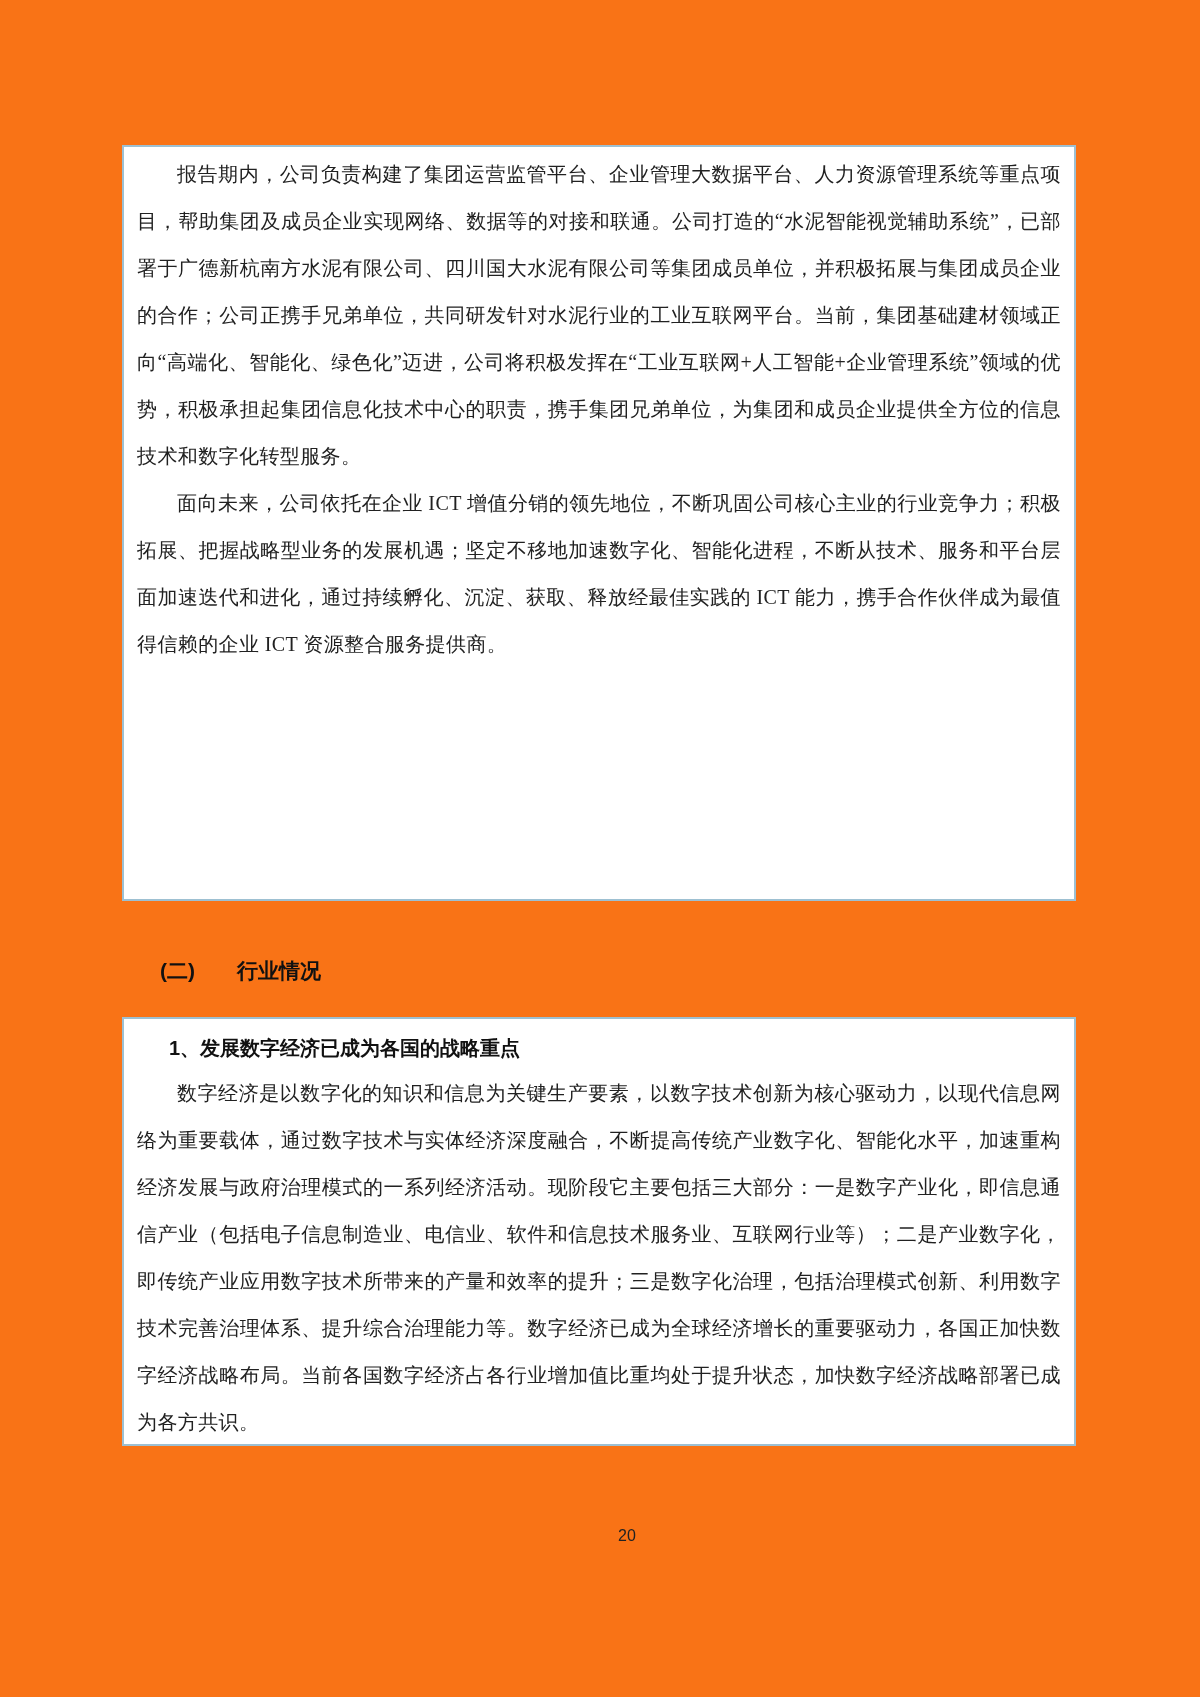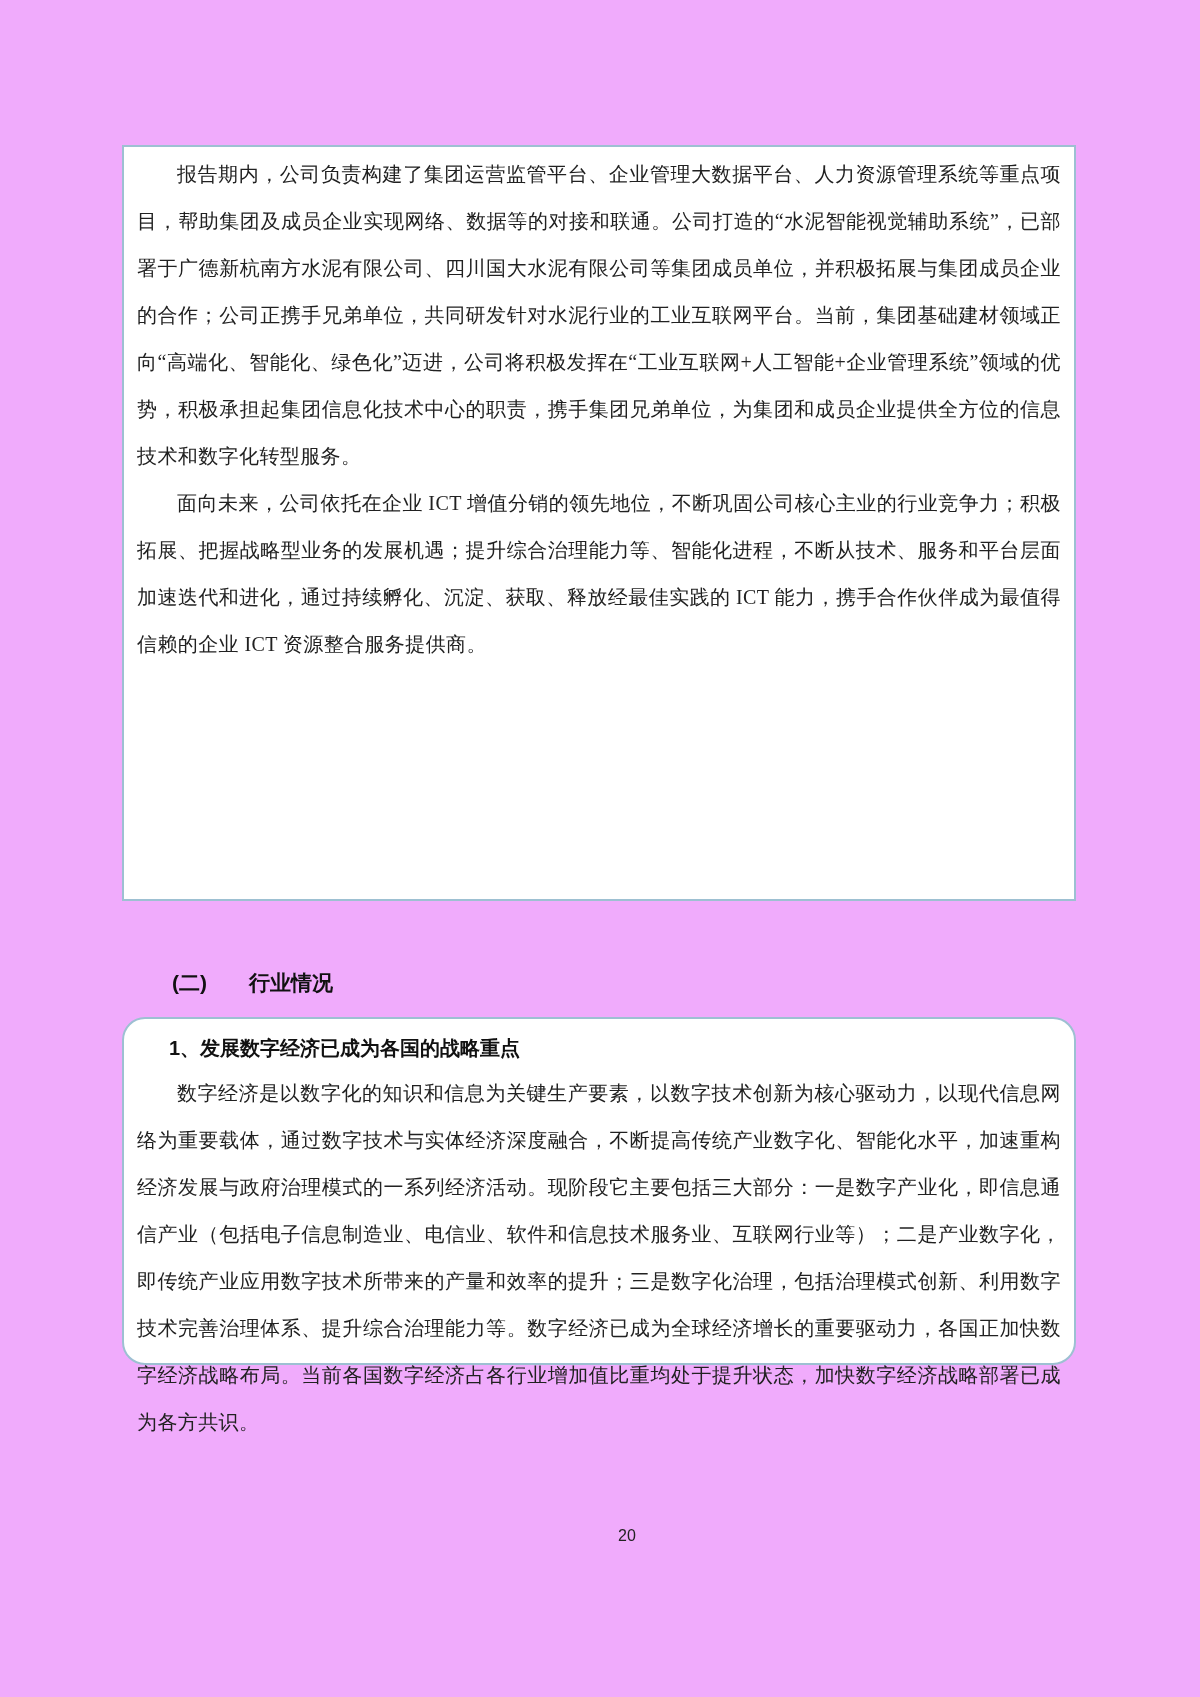--- a/index.html
+++ b/index.html
@@ -4,43 +4,42 @@
 <style>
   html, body {
     margin: 0;
     padding: 0;
     background: #ffffff;
   }
   .page {
     position: relative;
     width: 1200px;
     height: 1697px;
-    background: #f0abfc;
+    background: #f97316;
     font-family: "Liberation Serif", "DejaVu Serif", serif;
     color: #212121;
     overflow: hidden;
   }
   .text-box {
     position: absolute;
     left: 122px;
     width: 954px;
     border: 2px solid #9dc0d2;
     box-sizing: border-box;
     background: #ffffff;
     padding: 4px 13px;
   }
   .text-box.box1 {
     top: 145px;
     height: 756px;
   }
   .text-box.box2 {
     top: 1017px;
-    height: 348px;
+    height: 429px;
     padding-top: 8px;
-    border-radius: 23px;
   }
   .text-box p {
     margin: 0;
     font-size: 20px;
     line-height: 47px;
     text-align: justify;
     text-indent: 2em;
     letter-spacing: 0.4px;
   }
   .text-box.box2 p {
@@ -52,21 +51,21 @@
     font-weight: bold;
     font-size: 20px;
     line-height: 43px;
     text-indent: 1.6em;
     color: #111111;
   }
   .section-heading {
     position: absolute;
     top: 957px;
     left: 160px;
-    margin: 12px;
+    margin: 0;
     font-family: "Liberation Sans", "DejaVu Sans", sans-serif;
     font-weight: bold;
     font-size: 21px;
     color: #111111;
   }
   .section-heading .section-number {
     margin-right: 42px;
   }
   .page-number {
     position: absolute;
@@ -80,21 +79,21 @@
     transform: translateX(27px);
   }
 </style>
 </head>
 <body>
 
 <div class="page">
 
   <section class="text-box box1">
     <p>报告期内，公司负责构建了集团运营监管平台、企业管理大数据平台、人力资源管理系统等重点项目，帮助集团及成员企业实现网络、数据等的对接和联通。公司打造的“水泥智能视觉辅助系统”，已部署于广德新杭南方水泥有限公司、四川国大水泥有限公司等集团成员单位，并积极拓展与集团成员企业的合作；公司正携手兄弟单位，共同研发针对水泥行业的工业互联网平台。当前，集团基础建材领域正向“高端化、智能化、绿色化”迈进，公司将积极发挥在“工业互联网+人工智能+企业管理系统”领域的优势，积极承担起集团信息化技术中心的职责，携手集团兄弟单位，为集团和成员企业提供全方位的信息技术和数字化转型服务。</p>
-    <p>面向未来，公司依托在企业 ICT 增值分销的领先地位，不断巩固公司核心主业的行业竞争力；积极拓展、把握战略型业务的发展机遇；提升综合治理能力等、智能化进程，不断从技术、服务和平台层面加速迭代和进化，通过持续孵化、沉淀、获取、释放经最佳实践的 ICT 能力，携手合作伙伴成为最值得信赖的企业 ICT 资源整合服务提供商。</p>
+    <p>面向未来，公司依托在企业 ICT 增值分销的领先地位，不断巩固公司核心主业的行业竞争力；积极拓展、把握战略型业务的发展机遇；坚定不移地加速数字化、智能化进程，不断从技术、服务和平台层面加速迭代和进化，通过持续孵化、沉淀、获取、释放经最佳实践的 ICT 能力，携手合作伙伴成为最值得信赖的企业 ICT 资源整合服务提供商。</p>
   </section>
 
   <h2 class="section-heading">
     <span class="section-number">(二)</span><span>行业情况</span>
   </h2>
 
   <section class="text-box box2">
     <h3 class="subsection-heading">1、发展数字经济已成为各国的战略重点</h3>
     <p>数字经济是以数字化的知识和信息为关键生产要素，以数字技术创新为核心驱动力，以现代信息网络为重要载体，通过数字技术与实体经济深度融合，不断提高传统产业数字化、智能化水平，加速重构经济发展与政府治理模式的一系列经济活动。现阶段它主要包括三大部分：一是数字产业化，即信息通信产业（包括电子信息制造业、电信业、软件和信息技术服务业、互联网行业等）；二是产业数字化，即传统产业应用数字技术所带来的产量和效率的提升；三是数字化治理，包括治理模式创新、利用数字技术完善治理体系、提升综合治理能力等。数字经济已成为全球经济增长的重要驱动力，各国正加快数字经济战略布局。当前各国数字经济占各行业增加值比重均处于提升状态，加快数字经济战略部署已成为各方共识。</p>
   </section>

